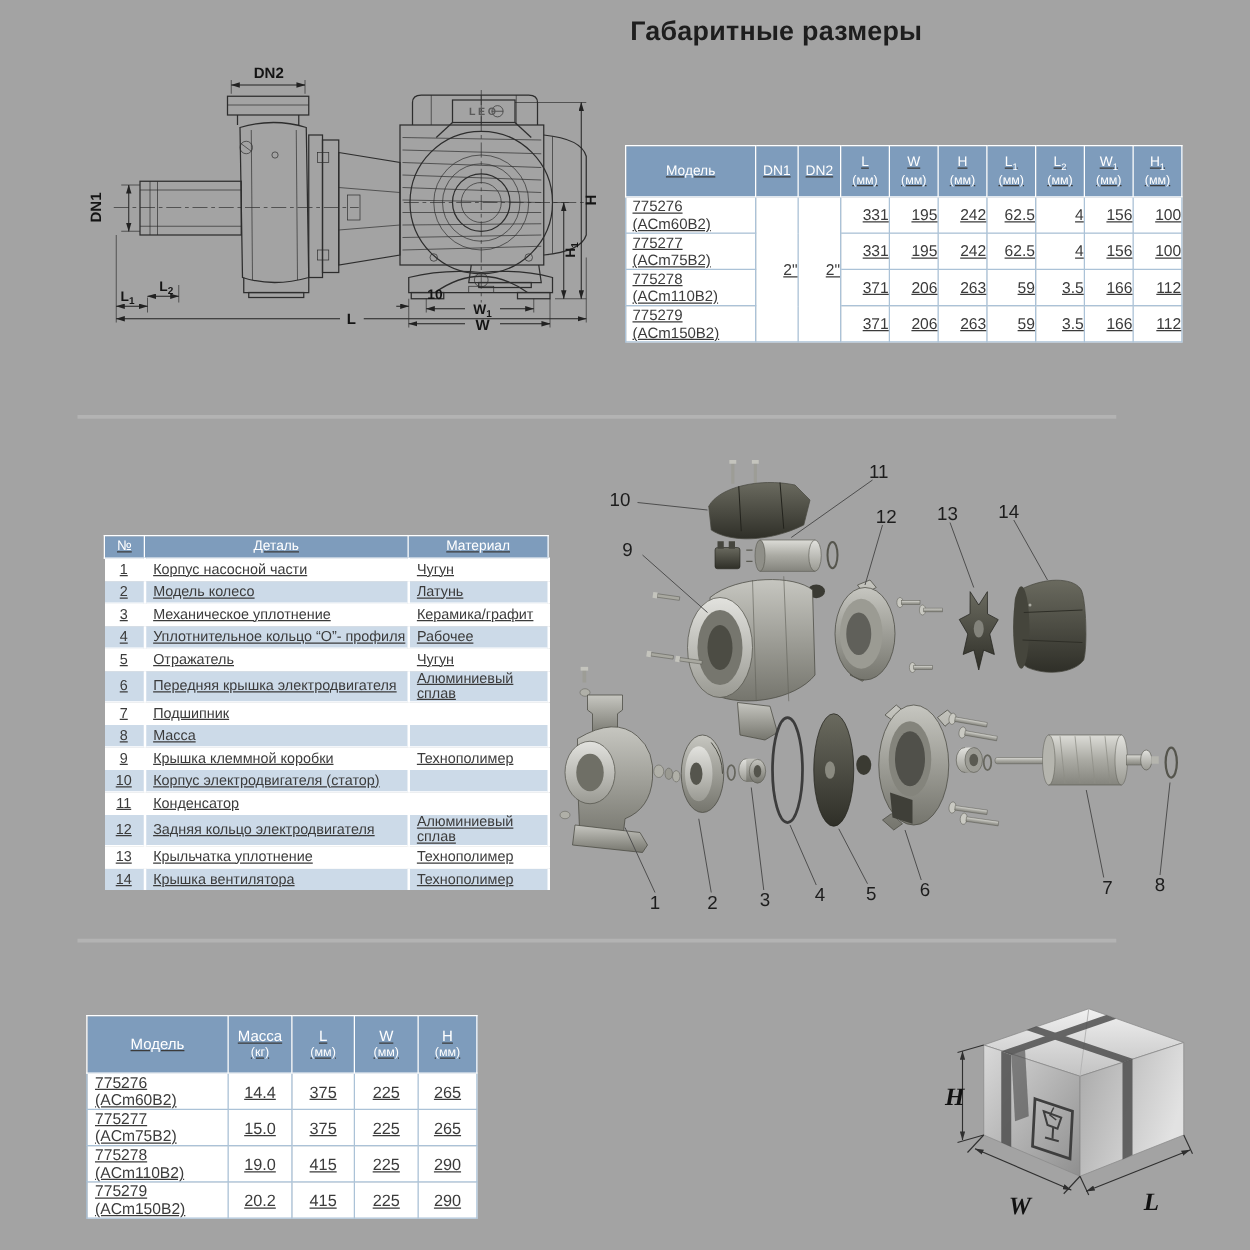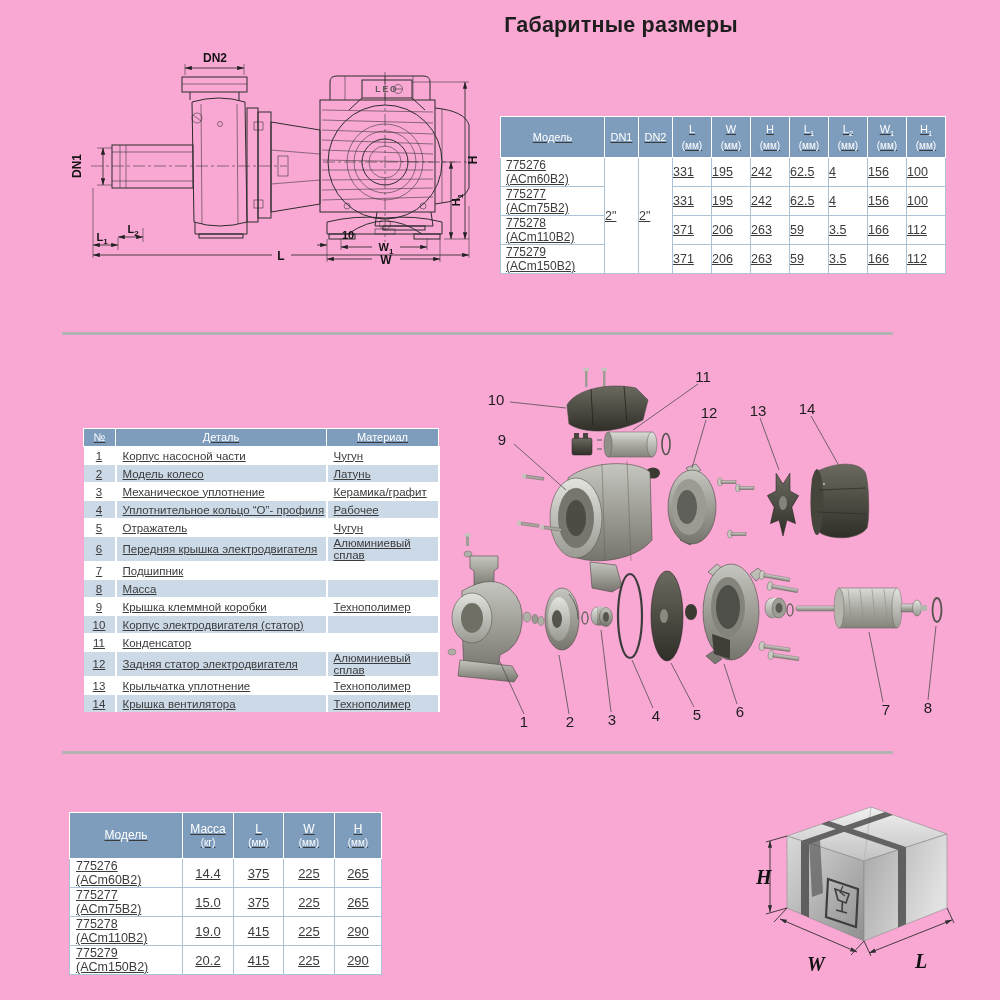--- a/index.html
+++ b/index.html
@@ -1,35 +1,35 @@
 <!DOCTYPE html>
 <html><head>
 <meta charset="utf-8">
 <style>
   html,body{margin:0;padding:0;background:#fff;}
-  #stage{position:relative;width:1000px;height:1000px;background:#f9a8d4;
+  #stage{position:relative;width:1000px;height:1000px;background:#a3a3a3;
          font-family:"Liberation Sans",sans-serif;overflow:hidden;}
 
   .sec-title{position:absolute;font-size:21.5px;font-weight:700;color:#1e1e1e;
              text-align:center;letter-spacing:.2px;}
   #title-dims{left:451px;top:13px;width:340px;}
   #title-structure{left:396px;top:343px;width:340px;}
   #title-packaging{left:311px;top:765px;width:340px;}
 
   .divider{position:absolute;left:62px;width:831px;height:3px;background:#b3b3b3;}
   #div1{top:332px;} #div2{top:751px;}
 
   
   #dim-table{position:absolute;left:500px;top:116px;}
   table.t{border-collapse:collapse;table-layout:fixed;color:#3b3b3b;text-decoration:underline;}
   table.t th{background:#7e9cbc;color:#fff;font-weight:400;border:1px solid #fff;
              line-height:1.12;padding:0;}
   .dimt{width:445px;font-size:12.5px;}
   .dimt th{font-size:11px;height:40px;}
-  .dimt td{background:#fff;border:1px solid #abc2d7;text-align:left;height:23.5px;padding:0;}
+  .dimt td{background:#fff;border:1px solid #abc2d7;text-align:right;height:23.5px;padding:0;}
   .dimt td.model{text-align:left;padding-left:5px;font-size:12px;}
   .unit{font-size:10px;display:block;margin-top:1px;}
   sub.s{font-size:7.5px;}
 
   
   #parts-table{position:absolute;left:83px;top:428px;}
   .pt{width:355px;font-size:11.5px;}
   .pt th{font-size:11px;height:17px;border:none;border-right:2px solid #fff;}
   .pt td{height:17px;padding:0 0 0 6px;border-right:2px solid #fff;border-top:1.5px solid #fff;}
   .pt td.num{text-align:center;padding:0;}
@@ -332,21 +332,21 @@
           <td>Корпус электродвигателя (статор)</td>
           <td></td>
         </tr>
     <tr class="pl">
           <td class="num">11</td>
           <td>Конденсатор</td>
           <td></td>
         </tr>
     <tr class="alt">
           <td class="num">12</td>
-          <td>Задняя статор электродвигателя</td>
+          <td>Задняя кольцо электродвигателя</td>
           <td>Алюминиевый сплав</td>
         </tr>
     <tr class="pl">
           <td class="num">13</td>
           <td>Крыльчатка уплотнение</td>
           <td>Технополимер</td>
         </tr>
     <tr class="alt">
           <td class="num">14</td>
           <td>Крышка вентилятора</td>

